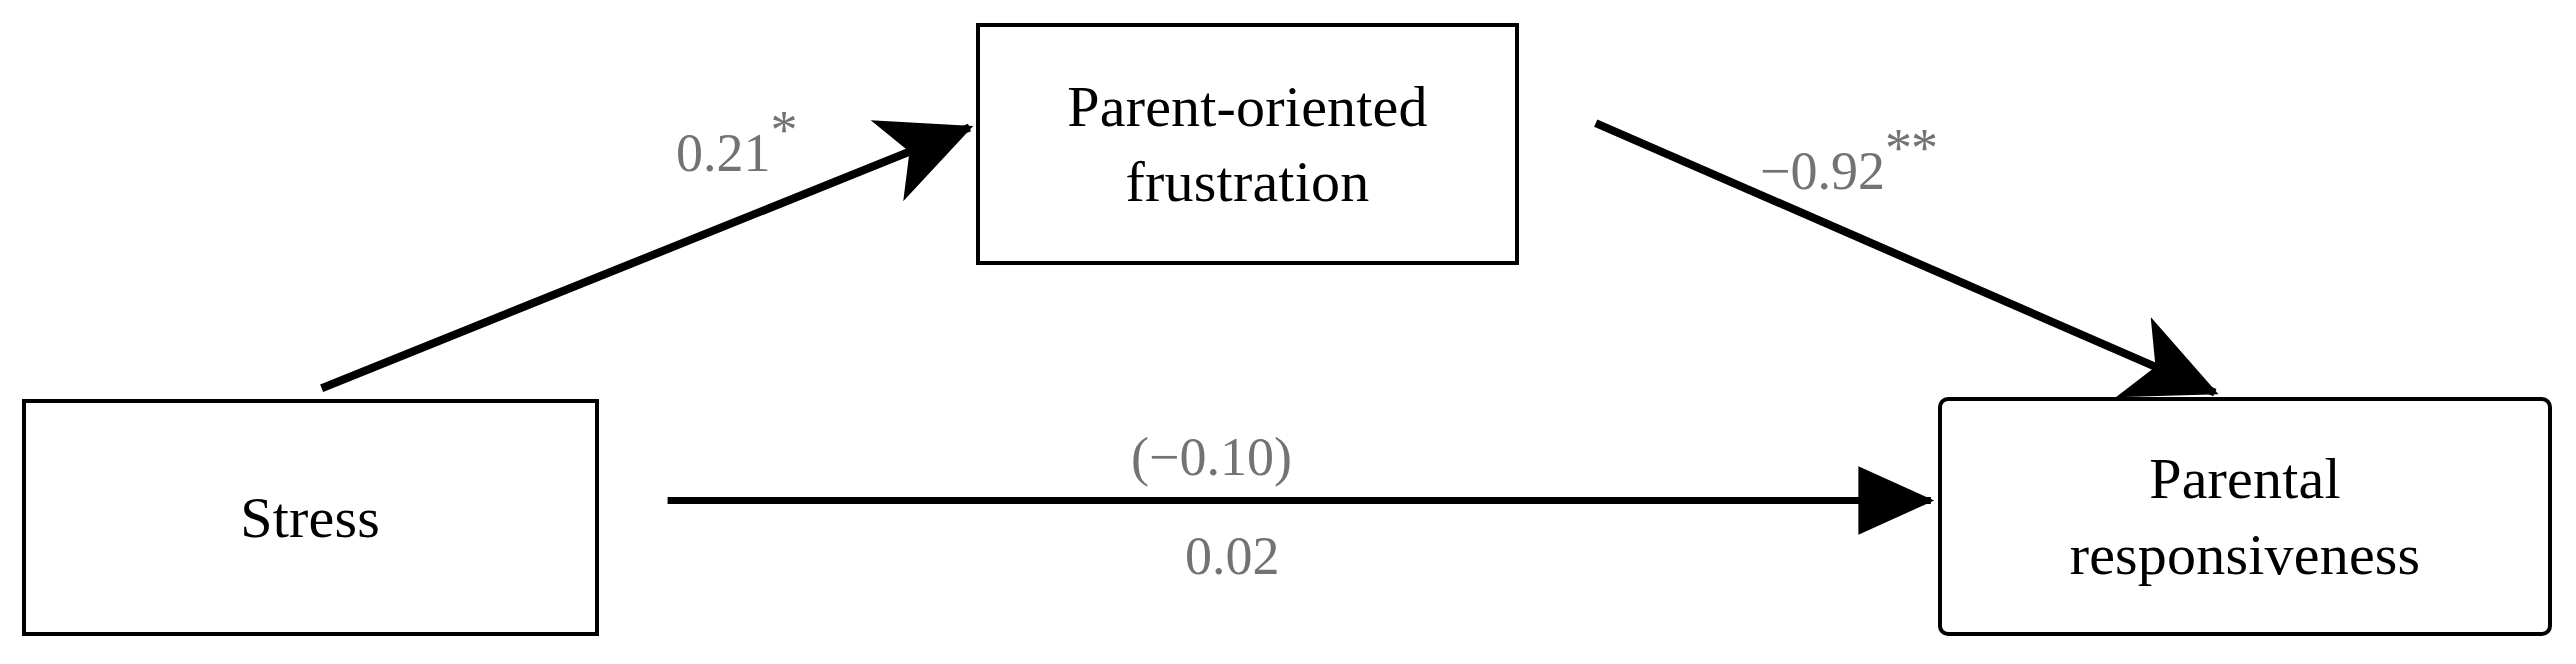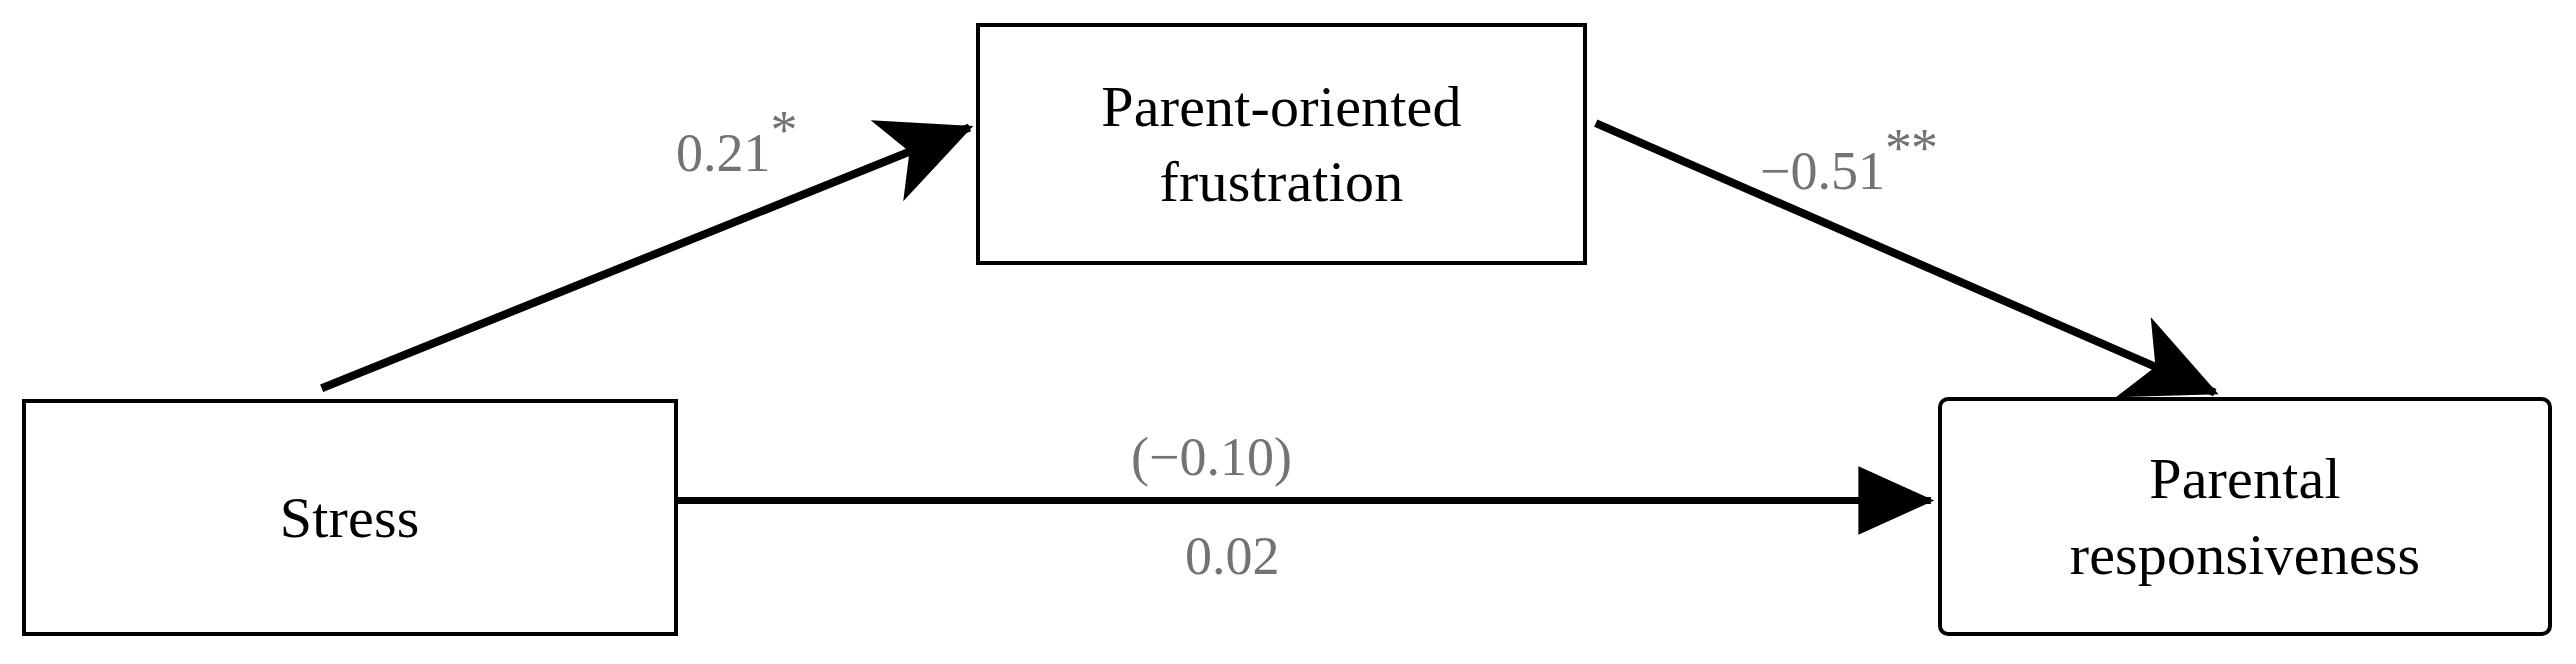--- a/index.html
+++ b/index.html
@@ -39,24 +39,24 @@
   }
   .node-label {
     font-size: 58px;
     line-height: 1.30;
     letter-spacing: 0.2px;
     white-space: pre-line;
     padding: 0 12.6px;
   }
   
   #node-stress {
-    left: 21.6px;  top: 399px;  width: 656px;  height: 237px;
+    left: 21.6px;  top: 399px;  width: 577px;  height: 237px;
   }
   #node-frustration {
-    left: 976px; top: 23.4px;  width: 611px;  height: 242px;
+    left: 976px; top: 23.4px;  width: 543px;  height: 242px;
   }
   #node-responsiveness {
     left: 1938px; top: 397px; width: 614px;  height: 239px; border-radius: 10px;
   }
   
   .edge-label {
     position: absolute;
     font-size: 54px;
     line-height: 1;
     white-space: nowrap;
@@ -116,21 +116,21 @@
   <div class="node-box" id="node-responsiveness">
     <span class="node-label">Parental
 responsiveness</span>
   </div>
 
   <div class="edge-label" id="label-a-path">
     <span>0.21</span><span class="star">*</span>
   </div>
 
   <div class="edge-label" id="label-b-path">
-    <span>−0.51</span><span class="star">**</span>
+    <span>−0.92</span><span class="star">**</span>
   </div>
 
   <div class="edge-label" id="label-c-direct">
     <span>(−0.10)</span>
   </div>
 
   <div class="edge-label" id="label-c-prime">
     <span>0.02</span>
   </div>
 

